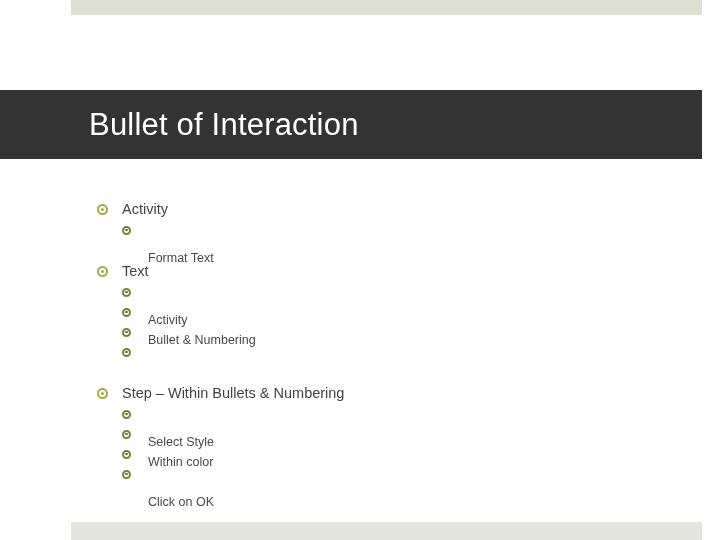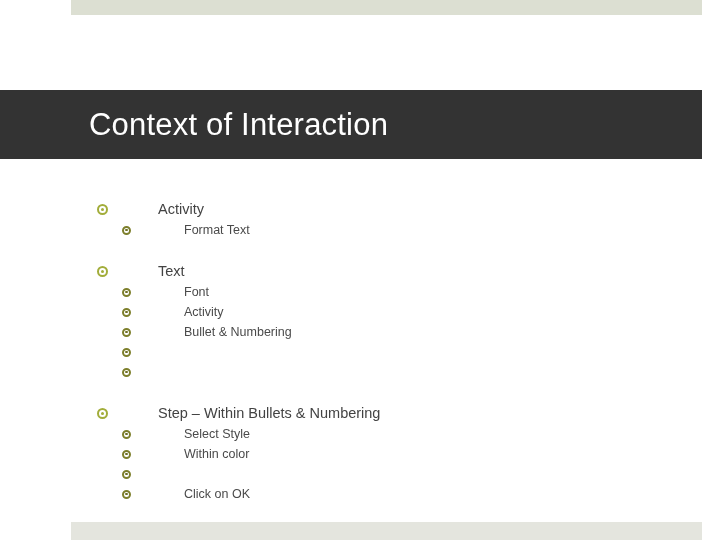--- a/index.html
+++ b/index.html
@@ -60,21 +60,20 @@
     top: 198px;
     width: 720px;
   }
 
   .group { display: block; }
 
   .li {
     position: relative;
     display: flex;
     align-items: flex-start;
-    gap: 36px;
   }
 
   
   .li.lvl1 {
     padding-left: 97px;
     height: 22px;
   }
   .li.lvl1 .bullet-box {
     width: 25px;
     flex: 0 0 25px;
@@ -99,20 +98,21 @@
     flex: 0 0 26px;
     display: flex;
     align-items: center;
     height: 20px;
   }
   .li.lvl2 .txt {
     font-size: 12.5px;
     line-height: 20px;
     color: #4a4a4a;
     white-space: nowrap;
+    margin-top: 28px;
   }
   .spacer-md { height: 20px; }
 
   
   .bullseye {
     display: block;
     border-radius: 50%;
     box-sizing: border-box;
     position: relative;
   }
@@ -151,21 +151,21 @@
     background: #6f7026;
   }
 </style>
 </head>
 <body>
 
 <div class="band-top"></div>
 <div class="band-bottom"></div>
 
 <div class="title-bar"></div>
-<div class="title-text">Context of Interaction</div>
+<div class="title-text">Bullet of Interaction</div>
 
 <div class="outline">
 
   <div class="group">
     <div class="li lvl1">
       <span class="bullet-box">
           <span class="bullseye b1"></span>
         </span>
       <span class="txt">Activity</span>
     </div>
@@ -183,26 +183,20 @@
     <div class="li lvl1">
       <span class="bullet-box">
           <span class="bullseye b1"></span>
         </span>
       <span class="txt">Text</span>
     </div>
     <div class="li lvl2">
       <span class="bullet-box">
           <span class="bullseye b2"></span>
         </span>
-      <span class="txt">Font</span>
-    </div>
-    <div class="li lvl2">
-      <span class="bullet-box">
-          <span class="bullseye b2"></span>
-        </span>
       <span class="txt">Activity</span>
     </div>
     <div class="li lvl2">
       <span class="bullet-box">
           <span class="bullseye b2"></span>
         </span>
       <span class="txt">Bullet &amp; Numbering</span>
     </div>
     <div class="li lvl2">
       <span class="bullet-box">

